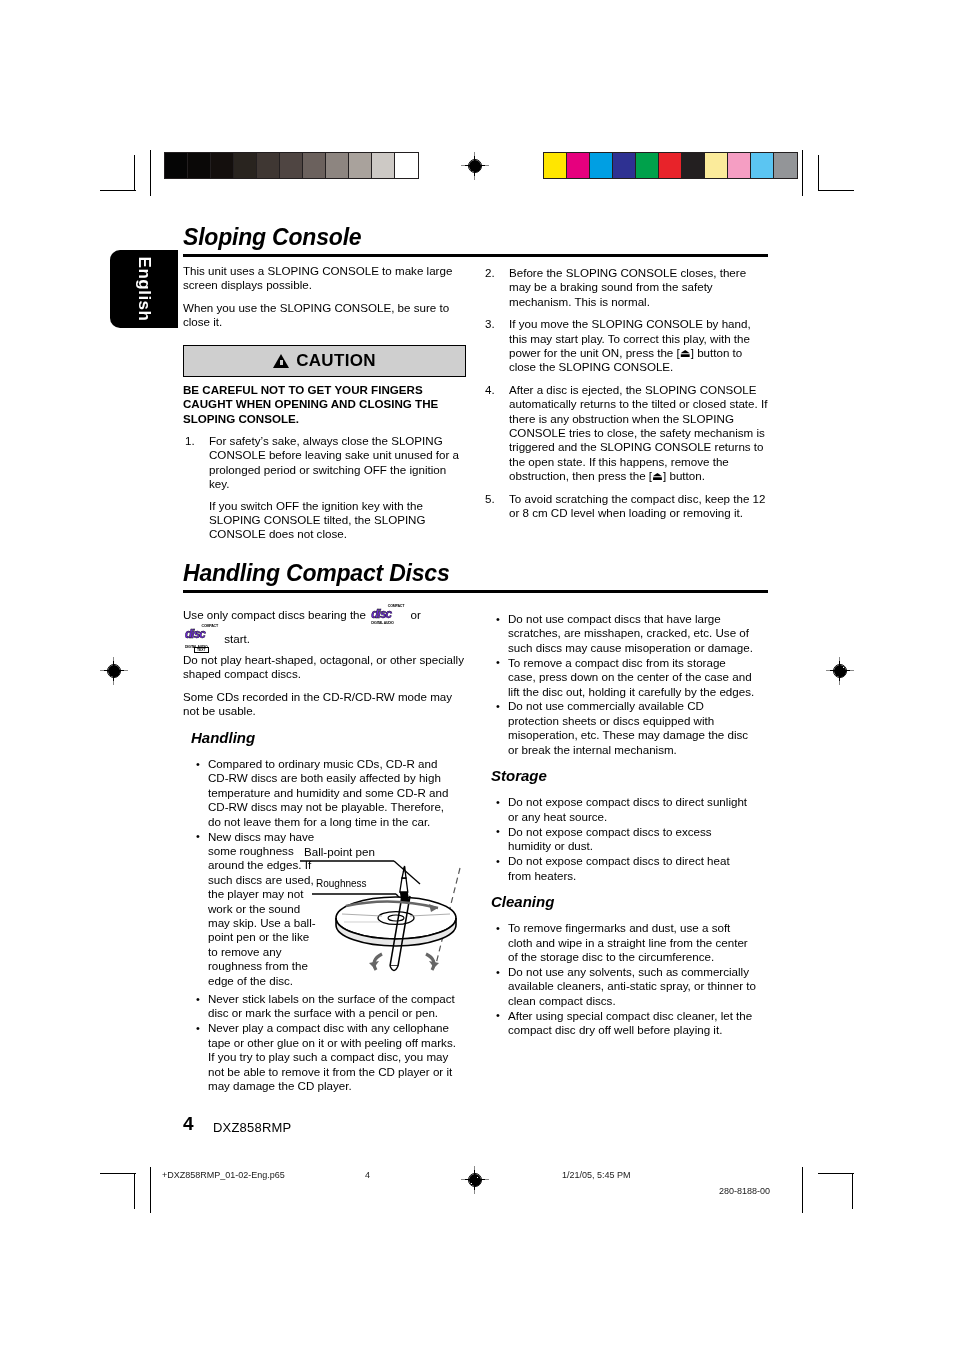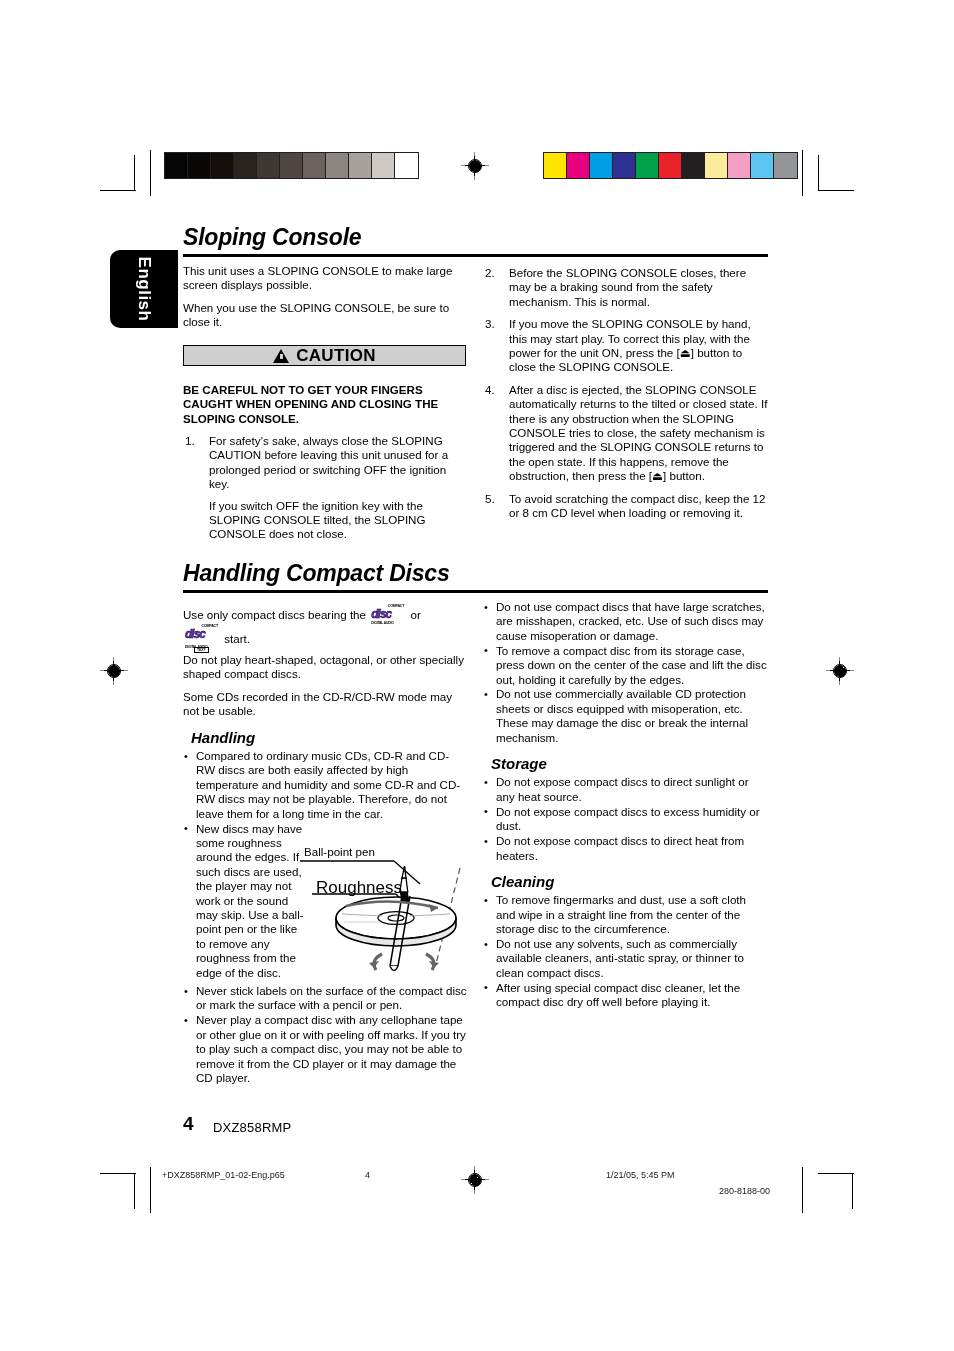--- a/index.html
+++ b/index.html
@@ -71,34 +71,34 @@
   .col p { margin:0 0 8px 0; }
   .col.left { left:183px; }
   .col.right { left:483px; }
 
   .numlist { margin:0; padding:0; list-style:none; }
   .numlist li { position:relative; padding-left:26px; margin-bottom:8px; }
   .numlist li .num { position:absolute; left:2px; top:0; }
   .numlist li p { margin:0 0 7px 0; }
   .numlist li p:last-child { margin-bottom:0; }
 
-  .bullets { margin:0; padding:0; list-style:none; }
+  .bullets { margin:12px; padding:0; list-style:none; }
   .bullets li { position:relative; padding-left:13px; margin-bottom:0.5px; }
   .bullets li:before {
     content:"•"; position:absolute; left:1px; top:-0.5px; font-size:11px;
   }
 
   h3.sub {
     font-size:15px; font-style:italic; font-weight:bold; margin:12px 0 4px 8px;
     font-family:"Liberation Sans", sans-serif;
   }
 
   
   .caution-box {
-    position:absolute; left:183px; top:345px; width:283px; height:21px;
+    position:absolute; left:183px; top:345px; width:283px; height:32px;
     background:#cfcfcf; border:1.4px solid #000;
     display:flex; align-items:center; justify-content:center; gap:7px;
   }
   .caution-box .ctitle { font-size:17px; font-weight:bold; letter-spacing:0.3px; }
   .warn-tri { width:0;height:0; border-left:8px solid transparent; border-right:8px solid transparent; border-bottom:14px solid #000; position:relative; }
   .warn-tri:after { content:""; position:absolute; left:-1.3px; top:5.5px; width:2.6px; height:5px; background:#cfcfcf; }
 
   .caution-lead {
     position:absolute; left:183px; top:383px; width:290px;
     font-size:11.6px; line-height:14.4px; font-weight:bold;
@@ -235,21 +235,21 @@
   <div class="caution-box">
     <span class="warn-tri"></span>
     <span class="ctitle">CAUTION</span>
   </div>
   <div class="caution-lead">BE CAREFUL NOT TO GET YOUR FINGERS CAUGHT WHEN OPENING AND CLOSING THE SLOPING CONSOLE.</div>
 
   <div class="col left" style="top:434px;">
     <ul class="numlist">
       <li>
         <span class="num">1.</span>
-        <p>For safety’s sake, always close the SLOPING CAUTION before leaving this unit unused for a prolonged period or switching OFF the ignition key.</p>
+        <p>For safety’s sake, always close the SLOPING CONSOLE before leaving sake unit unused for a prolonged period or switching OFF the ignition key.</p>
         <p>If you switch OFF the ignition key with the SLOPING CONSOLE tilted, the SLOPING CONSOLE does not close.</p>
       </li>
     </ul>
   </div>
 
   <div class="col right" style="top:266px;">
     <ul class="numlist">
       <li>
         <span class="num">2.</span>
         <p>Before the SLOPING CONSOLE closes, there may be a braking sound from the safety mechanism. This is normal.</p>
@@ -338,21 +338,21 @@
 
       <path d="M96 118 q-12 6 -6 16" fill="none" stroke="#666" stroke-width="3.2"></path>
       <path d="M88 132 l-5 -5 l10 -2 z" fill="#666"></path>
       <path d="M140 118 q12 6 6 16" fill="none" stroke="#666" stroke-width="3.2"></path>
       <path d="M148 132 l5 -5 l-10 -2 z" fill="#666"></path>
 
       <path d="M60 70 q45 -10 92 2" fill="none" stroke="#666" stroke-width="2.6"></path>
       <path d="M152 72 l-9 -4 l2 8 z" fill="#666"></path>
     </svg>
     <div style="position:absolute; left:18px; top:9px; font-size:11.6px;">Ball-point pen</div>
-    <div style="position:absolute; left:30px; top:42px; font-size:17px;">Roughness</div>
+    <div style="position:absolute; left:30px; top:42px; font-size:10px;">Roughness</div>
   </div>
 
   <div class="col right" style="top:600px;">
     <ul class="bullets">
       <li>Do not use compact discs that have large scratches, are misshapen, cracked, etc. Use of such discs may cause misoperation or damage.</li>
       <li>To remove a compact disc from its storage case, press down on the center of the case and lift the disc out, holding it carefully by the edges.</li>
       <li>Do not use commercially available CD protection sheets or discs equipped with misoperation, etc. These may damage the disc or break the internal mechanism.</li>
     </ul>
 
     <h3 class="sub">Storage</h3>
@@ -391,16 +391,16 @@
       <div class="hb2"></div>
     <div class="ring"></div>
     <div class="quad">
         <i></i>
         <i></i>
       </div>
   </div>
 
   <div class="printline" style="left:162px; top:1170px;">+DXZ858RMP_01-02-Eng.p65</div>
   <div class="printline" style="left:365px; top:1170px;">4</div>
-  <div class="printline" style="left:606px; top:1170px;">1/21/05, 5:45 PM</div>
+  <div class="printline" style="left:562px; top:1170px;">1/21/05, 5:45 PM</div>
   <div class="printline" style="left:719px; top:1186px;">280-8188-00</div>
 
 </div>
 
 </body></html>

